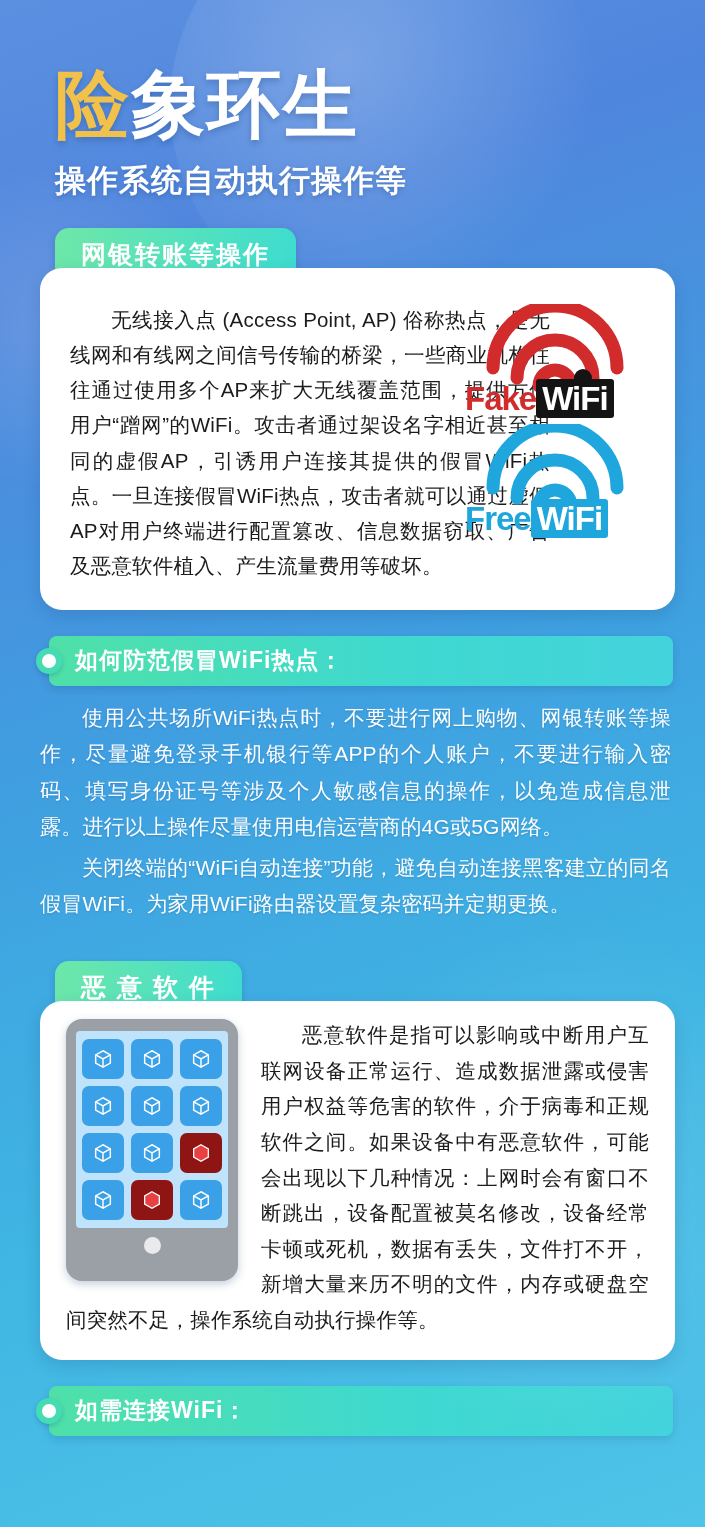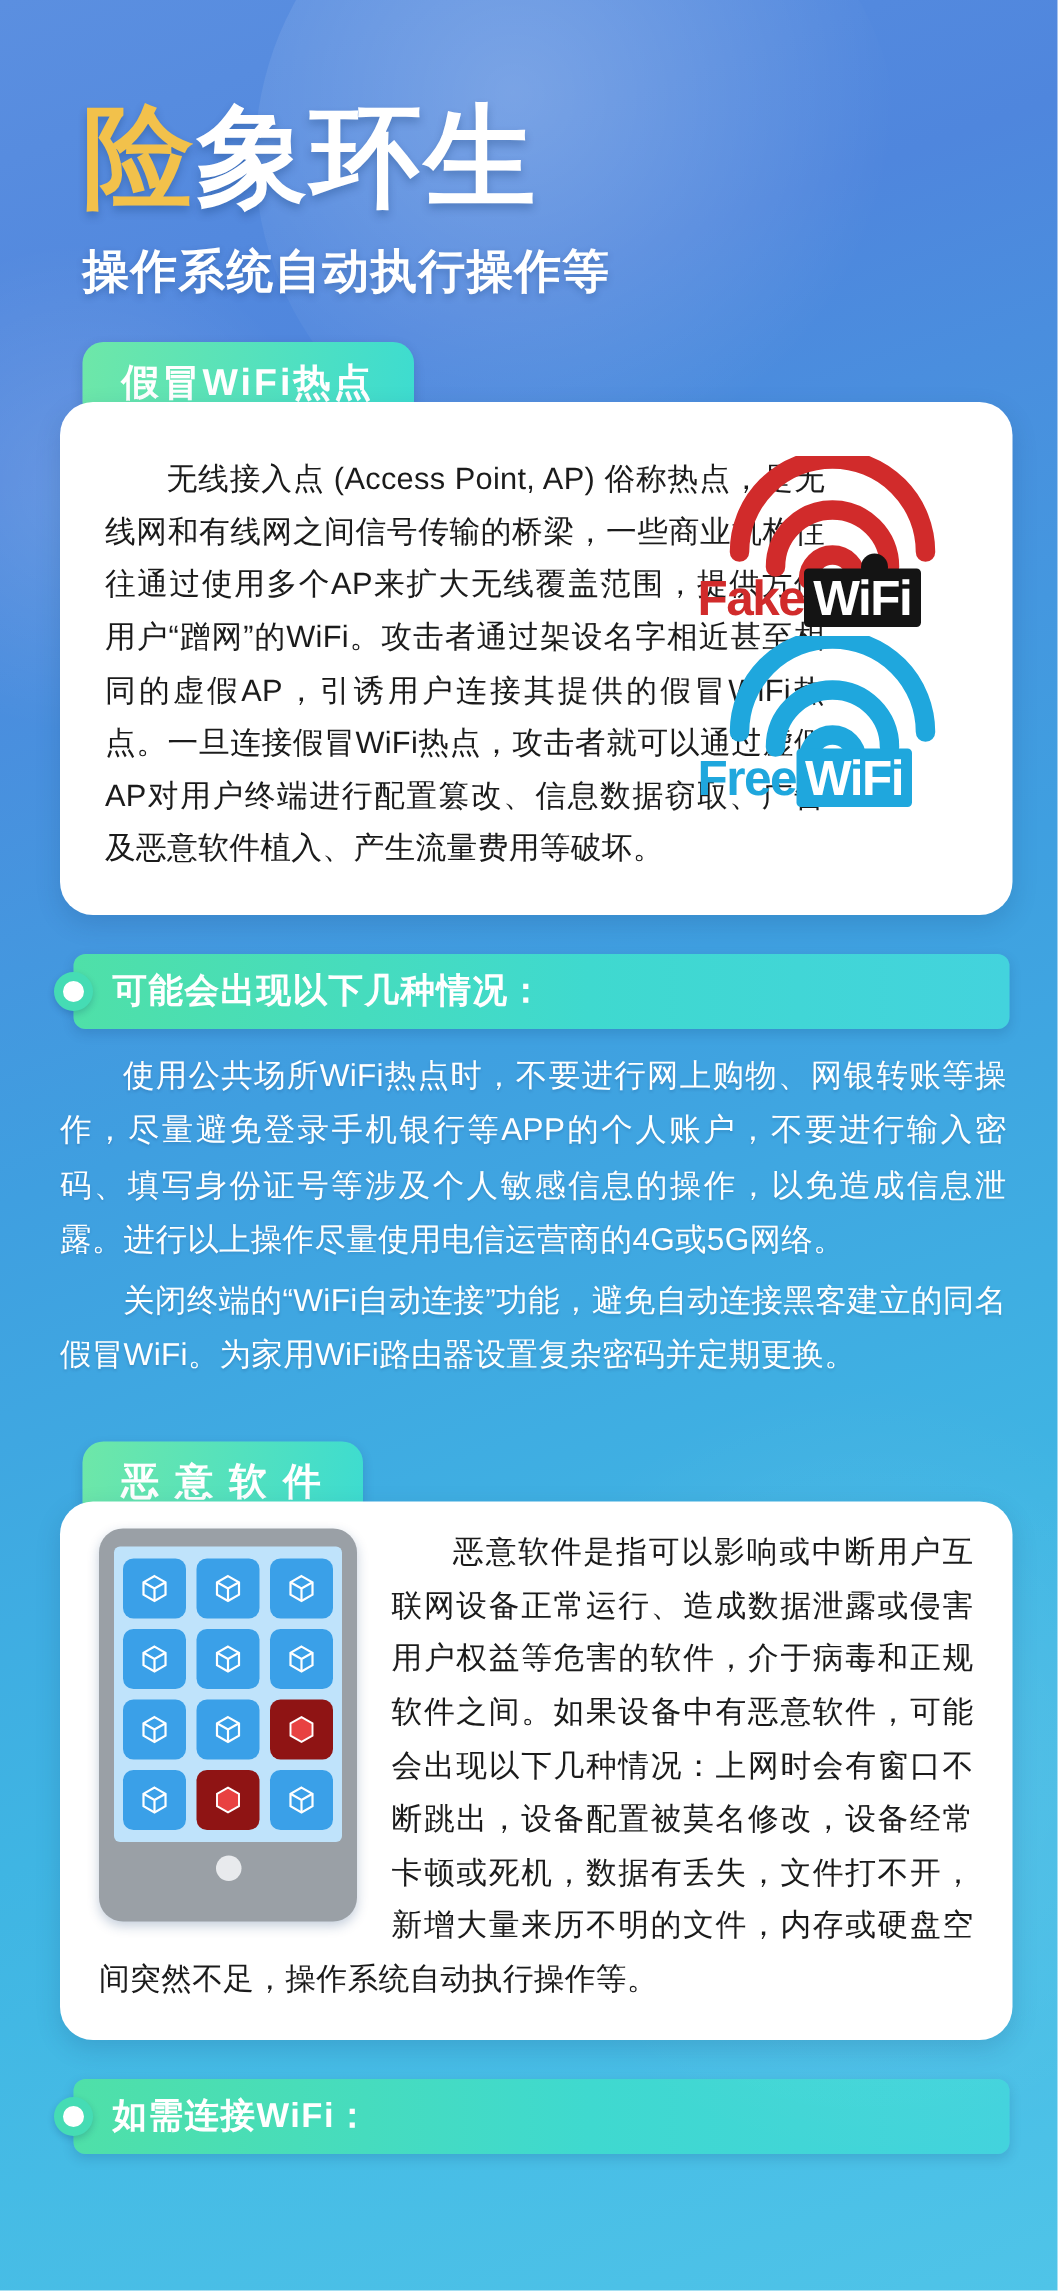--- a/index.html
+++ b/index.html
@@ -120,21 +120,21 @@
   <div class="bg-blob blob1"></div>
   <div class="bg-blob blob2"></div>
   <div class="bg-blob blob3"></div>
 
   <div class="header">
     <div class="title-main"><span class="hl">险</span><span>象环生</span></div>
     <div class="title-sub">操作系统自动执行操作等</div>
   </div>
 
   <div style="margin-top:26px;">
-    <div class="tab">假冒WiFi热点</div>
+    <div class="tab">网银转账等操作</div>
   </div>
   <div class="card">
     <p class="indent" style="width:480px;">无线接入点 (Access Point, AP) 俗称热点，是无线网和有线网之间信号传输的桥梁，一些商业机构往往通过使用多个AP来扩大无线覆盖范围，提供方便用户“蹭网”的WiFi。攻击者通过架设名字相近甚至相同的虚假AP，引诱用户连接其提供的假冒WiFi热点。一旦连接假冒WiFi热点，攻击者就可以通过虚假AP对用户终端进行配置篡改、信息数据窃取、广告及恶意软件植入、产生流量费用等破坏。</p>
 
     <div class="wifi-col">
 
       <div class="wifi-logo" style="margin-top:12px;">
         <svg width="185" height="88" viewBox="0 0 185 88">
           <g fill="none" stroke="#d12b2b" stroke-width="13" stroke-linecap="round">
             <path d="M28 70 A62 62 0 0 1 152 70" transform="translate(0,-6)"></path>
@@ -158,21 +158,21 @@
           </g>
           <circle cx="90" cy="84" r="8" fill="#1fa7dd"></circle>
         </svg>
         <div class="wifi-word"><span class="free-free">Free</span><span class="badge-blue">WiFi</span></div>
       </div>
     </div>
   </div>
 
   <div class="banner-wrap">
     <div class="banner-dot"></div>
-    <div class="banner">可能会出现以下几种情况：</div>
+    <div class="banner">如何防范假冒WiFi热点：</div>
   </div>
   <div class="blue-text">
     <p>使用公共场所WiFi热点时，不要进行网上购物、网银转账等操作，尽量避免登录手机银行等APP的个人账户，不要进行输入密码、填写身份证号等涉及个人敏感信息的操作，以免造成信息泄露。进行以上操作尽量使用电信运营商的4G或5G网络。</p>
     <p>关闭终端的“WiFi自动连接”功能，避免自动连接黑客建立的同名假冒WiFi。为家用WiFi路由器设置复杂密码并定期更换。</p>
   </div>
 
   <div style="margin-top:38px;">
     <div class="tab">恶 意 软 件</div>
   </div>
   <div class="card card-2">

